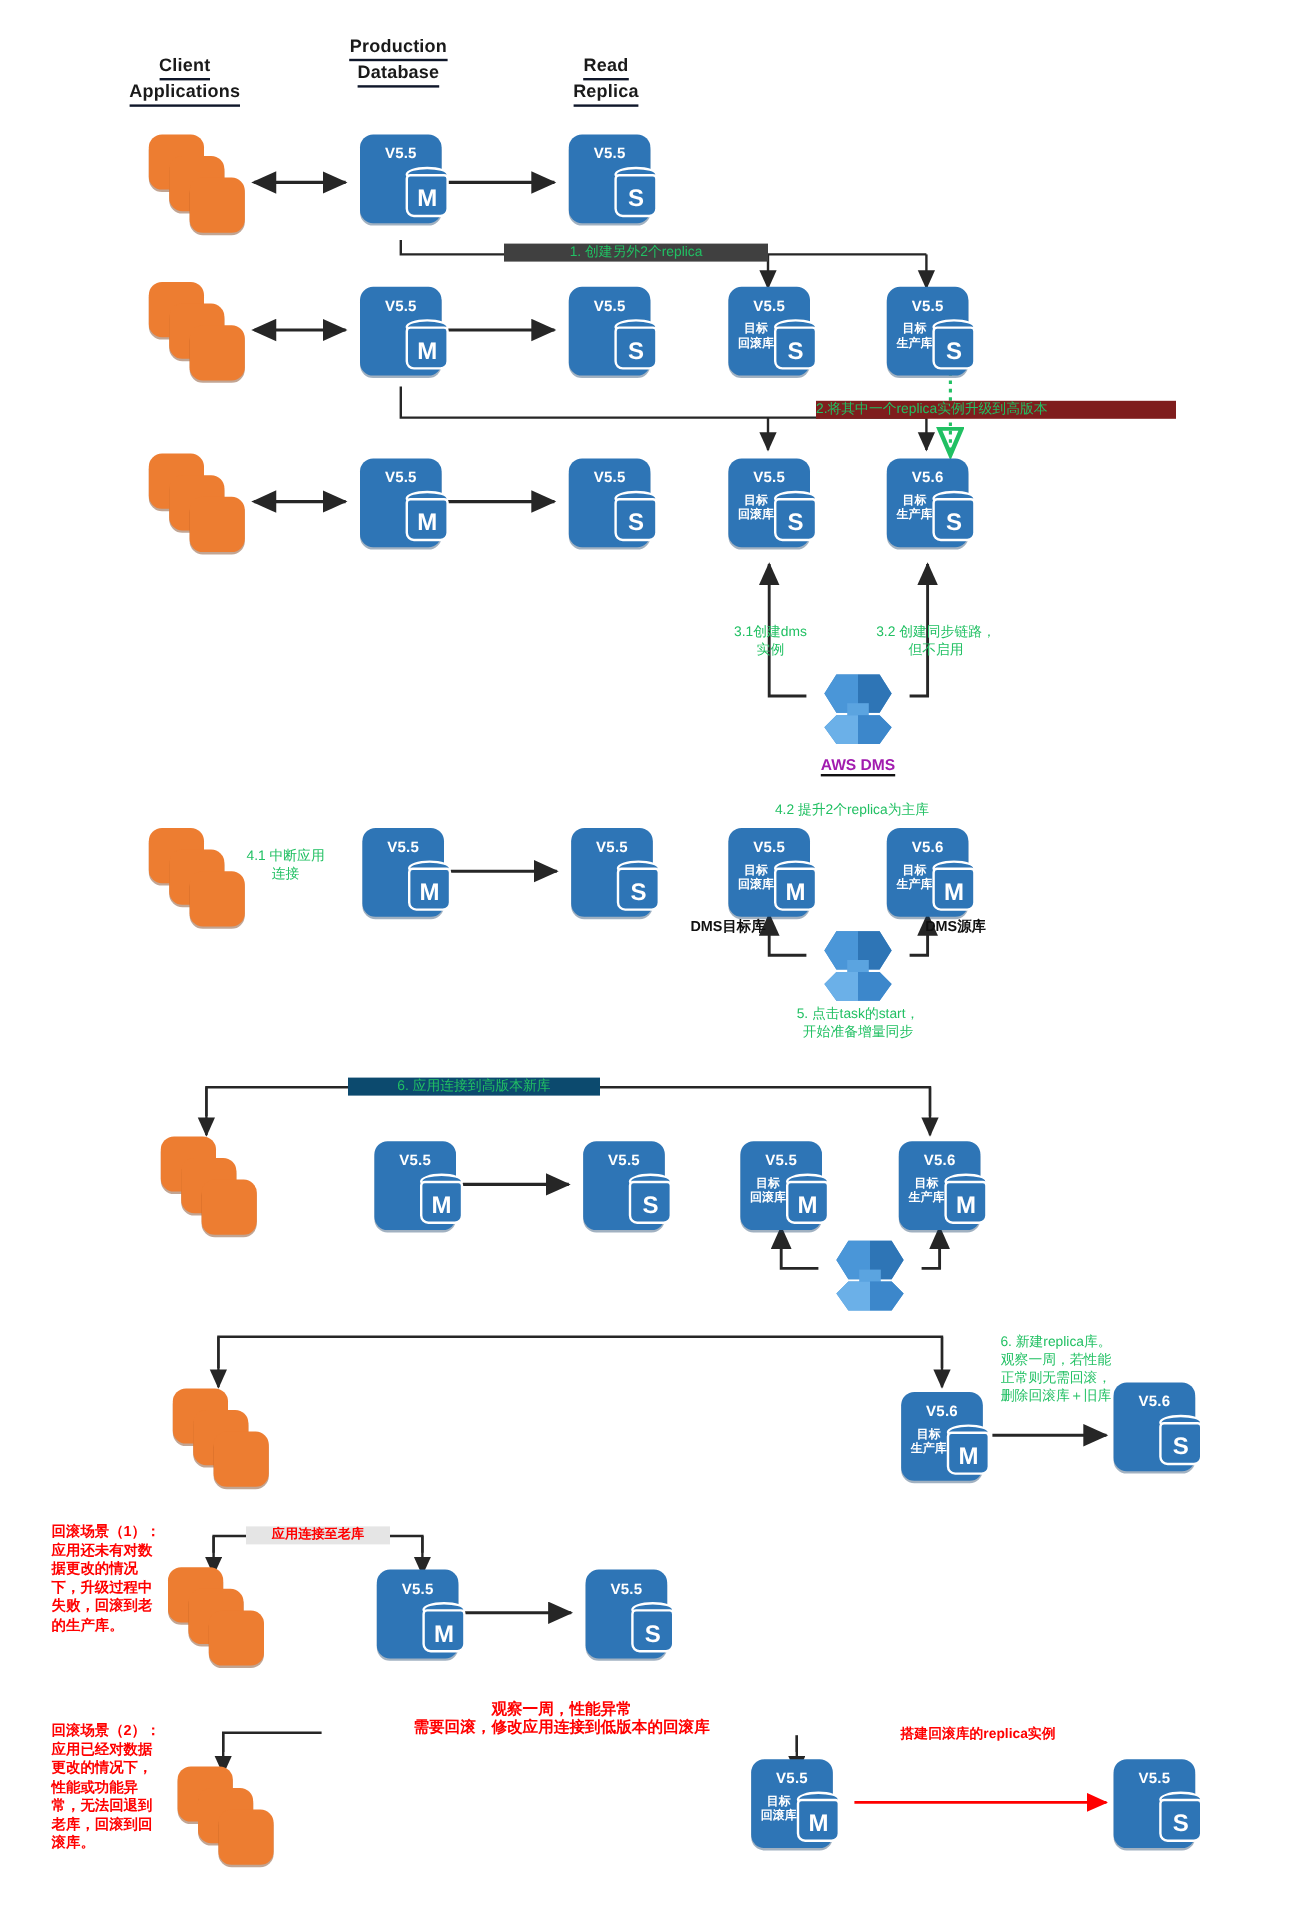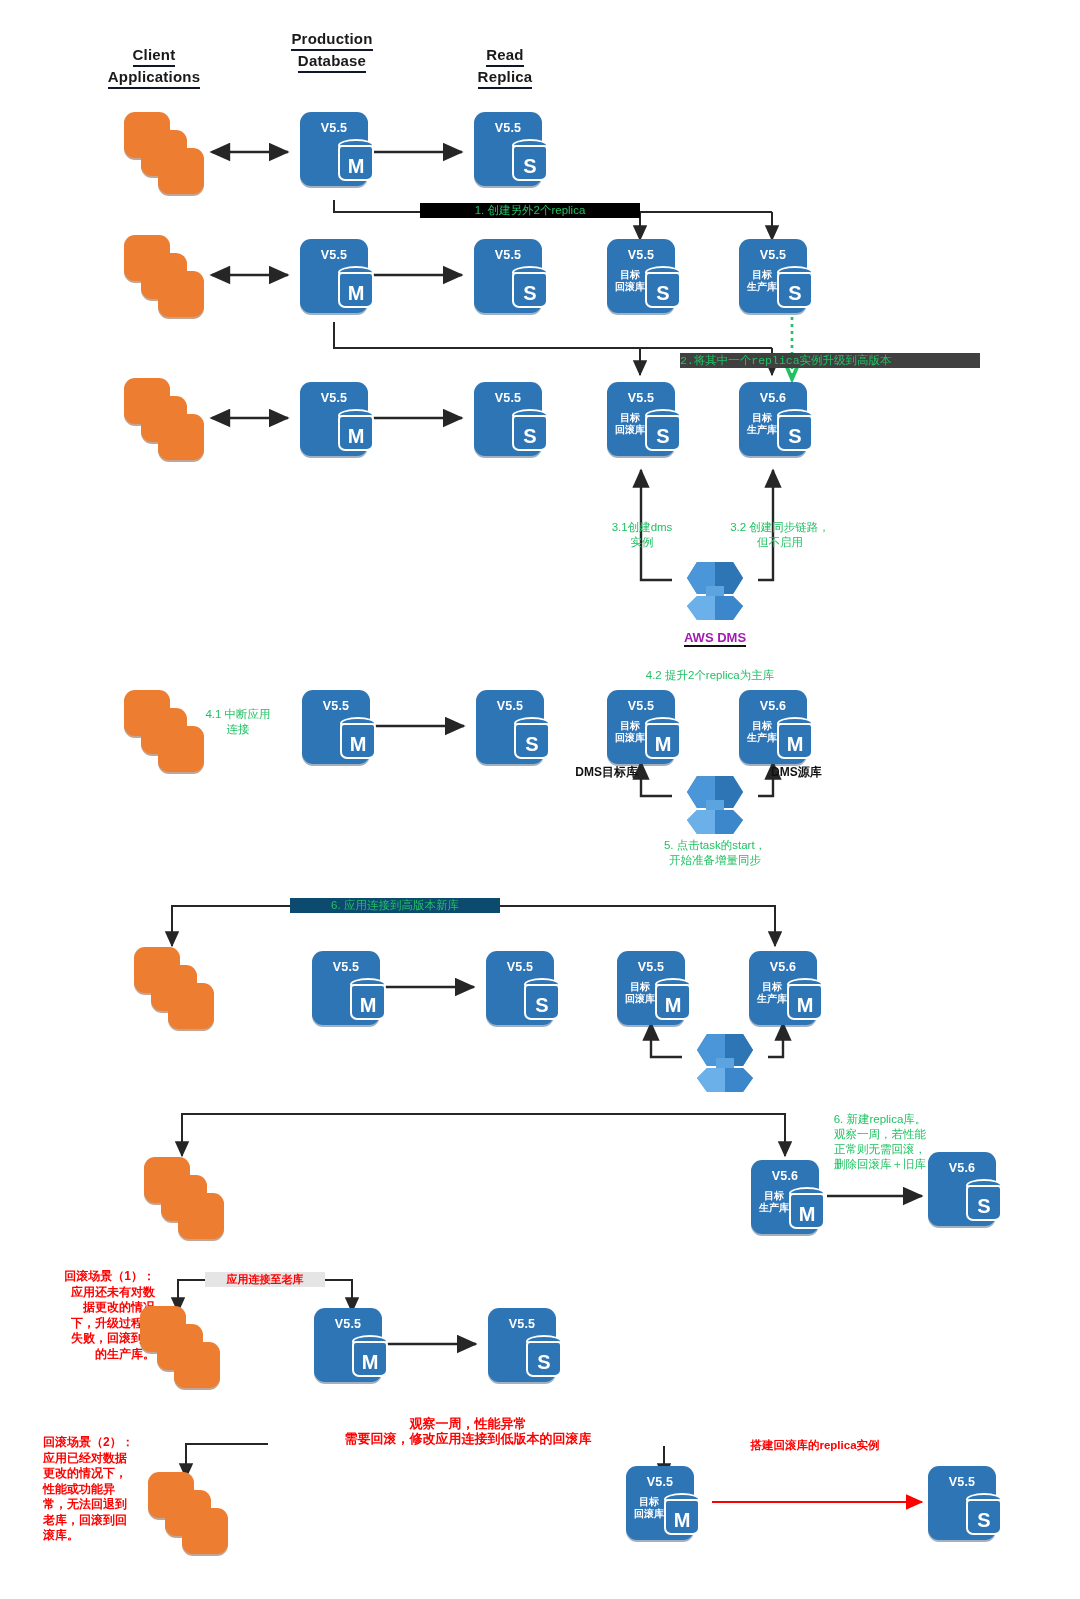--- a/index.html
+++ b/index.html
@@ -177,21 +177,21 @@
   </div>
   <div class="dbnode" style="left:474px;top:112px;">
     <div class="box"></div>
     <div class="ver">V5.5</div>
     <div class="cyl">
       <div class="top"></div>
       <div class="body"></div>
       <div class="role">S</div>
     </div>
   </div>
-  <div class="note green c" style="left:420px;top:203px;width:220px;background:#000000;">1. 创建另外2个replica</div>
+  <div class="note green c" style="left:420px;top:203px;width:220px;background:#404040;">1. 创建另外2个replica</div>
 
   <div class="clients" style="left:124px;top:235px;">
     <i class="c1"></i>
     <i class="c2"></i>
     <i class="c3"></i>
   </div>
   <div class="dbnode" style="left:300px;top:239px;">
     <div class="box"></div>
     <div class="ver">V5.5</div>
     <div class="cyl">
@@ -228,21 +228,21 @@
     <div class="sub">
       <div>目标</div>
       <div>生产库</div>
     </div>
     <div class="cyl">
       <div class="top"></div>
       <div class="body"></div>
       <div class="role">S</div>
     </div>
   </div>
-  <div class="note green l" style="left:680px;top:353px;width:300px;background:#404040;font-family:Liberation Mono, monospace;">2.将其中一个replica实例升级到高版本</div>
+  <div class="note green l" style="left:680px;top:334px;width:300px;background:#7f1d1d;">2.将其中一个replica实例升级到高版本</div>
 
   <div class="clients" style="left:124px;top:378px;">
     <i class="c1"></i>
     <i class="c2"></i>
     <i class="c3"></i>
   </div>
   <div class="dbnode" style="left:300px;top:382px;">
     <div class="box"></div>
     <div class="ver">V5.5</div>
     <div class="cyl">
@@ -476,21 +476,21 @@
   <div class="dbnode" style="left:928px;top:1152px;">
     <div class="box"></div>
     <div class="ver">V5.6</div>
     <div class="cyl">
       <div class="top"></div>
       <div class="body"></div>
       <div class="role">S</div>
     </div>
   </div>
 
-  <div class="scenario" style="left:43px;top:1269px;width:112px;text-align:right;">
+  <div class="scenario" style="left:43px;top:1269px;width:112px;">
     <div>回滚场景（1）：</div>
     <div>应用还未有对数</div>
     <div>据更改的情况</div>
     <div>下，升级过程中</div>
     <div>失败，回滚到老</div>
     <div>的生产库。</div>
   </div>
   <div class="note red c" style="left:205px;top:1272px;width:120px;background:#e5e5e5;font-size:11px;">应用连接至老库</div>
   <div class="clients" style="left:140px;top:1306px;">
     <i class="c1"></i>

